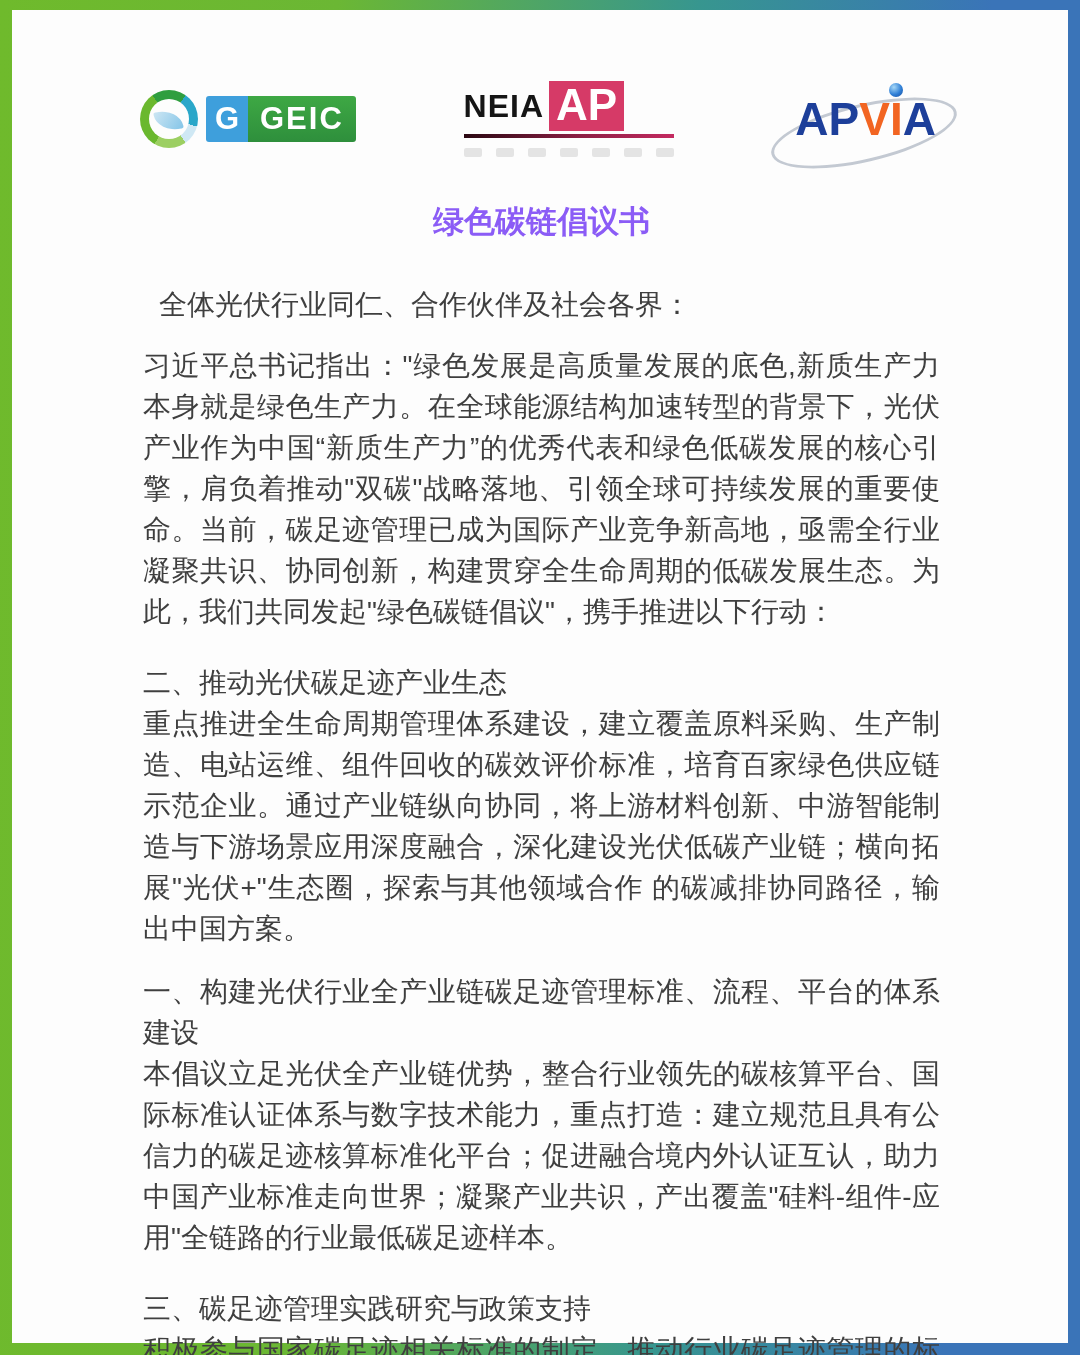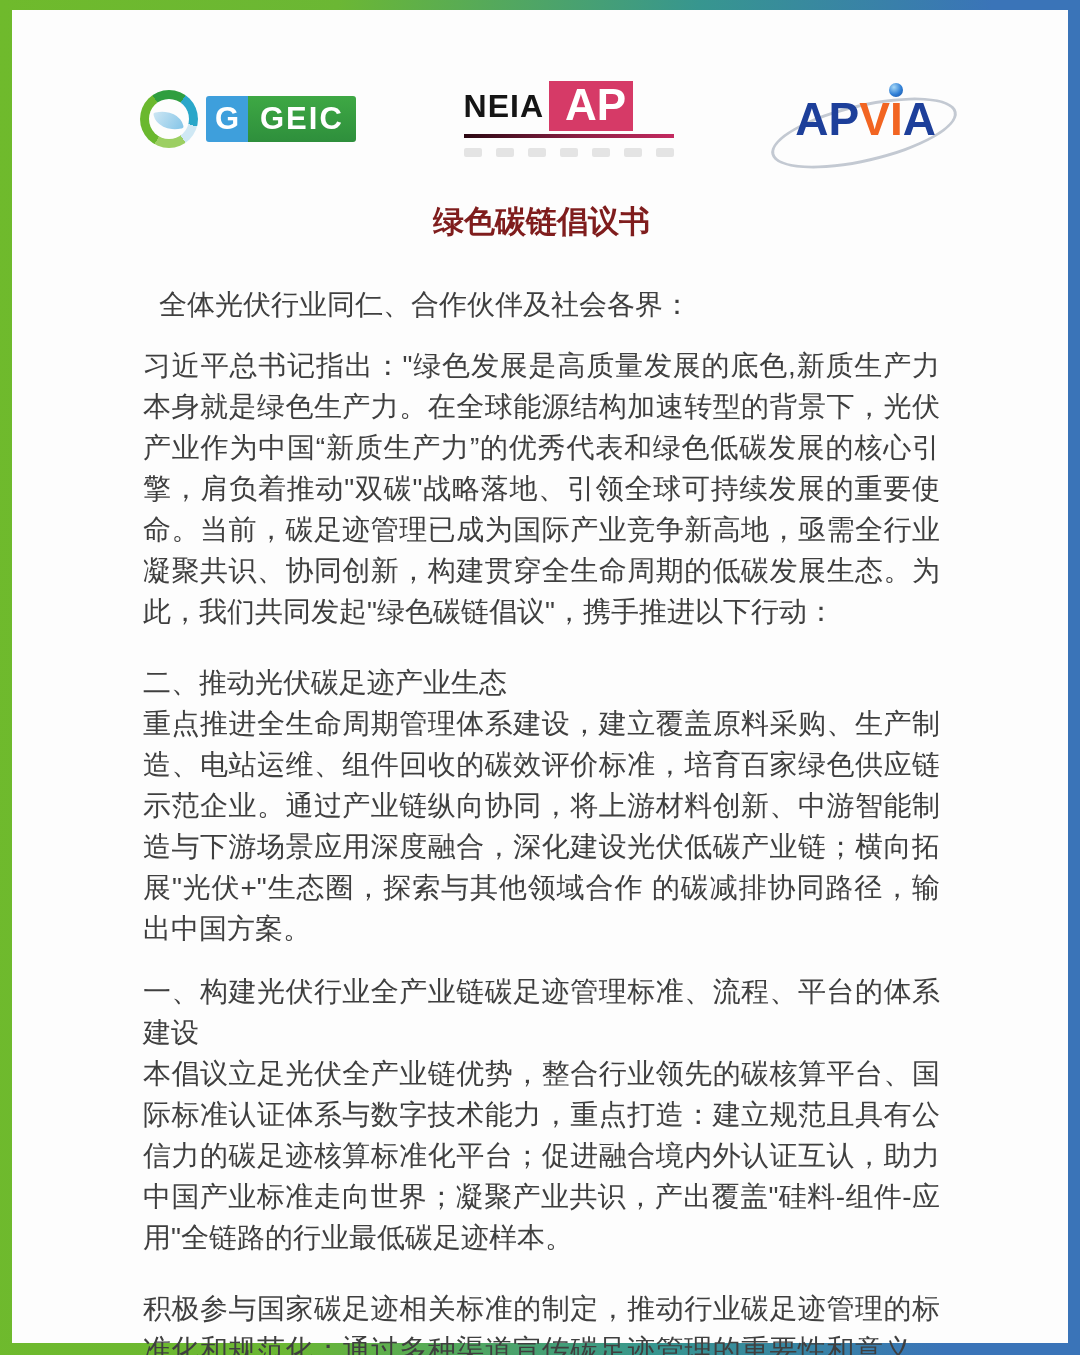--- a/index.html
+++ b/index.html
@@ -34,39 +34,39 @@
   .gg-mark::after{content:"";position:absolute;left:15px;top:20px;width:27px;height:21px;
     background:linear-gradient(135deg,#cde6f3,#84c5e8);border-radius:2px 90% 2px 90%;transform:rotate(-12deg);}
   .gg-text{display:flex;height:46px;font-weight:bold;font-size:31px;color:#fff;border-radius:3px;overflow:hidden;}
   .gg-g{background:#3e9fdc;width:42px;display:flex;align-items:center;justify-content:center;}
   .gg-geic{background:linear-gradient(180deg,#3ea844,#2e8f3c);display:flex;align-items:center;padding:0 12px;letter-spacing:2px;}
   
   .neia-wrap{display:flex;flex-direction:column;align-items:stretch;}
   .neia-row{display:flex;align-items:center;}
   .neia-txt{font-size:32px;font-weight:800;color:#151515;letter-spacing:1px;line-height:1;}
   .ap-box{background:#d63a67;color:#fff;font-size:44px;font-weight:800;line-height:1;
-    padding:2px 7px 4px 16px;margin-left:5px;}
+    padding:2px 7px 4px 7px;margin-left:5px;}
   .neia-bar{height:4px;margin-top:3px;
     background:linear-gradient(90deg,#2a0812 0%,#8c1f44 55%,#c42a60 100%);}
   .neia-blur{display:flex;gap:14px;justify-content:center;margin-top:10px;}
   .neia-blur i{width:18px;height:9px;background:#e4e4e4;border-radius:2px;}
   
   .apvia{position:relative;padding:6px 14px;}
   .apvia-orbit{position:absolute;left:-12px;top:14px;width:184px;height:52px;
     border:3px solid #c3c9d2;border-radius:50%;transform:rotate(-13deg);z-index:0;}
   .apvia-word{position:relative;z-index:1;font-size:46px;font-weight:800;line-height:1;letter-spacing:0;display:flex;align-items:flex-end;}
   .apvia-blue{color:#1d3f9a;}
   .apvia-orange{color:#f26522;}
   .apvia-i{position:relative;color:#f26522;}
   .apvia-dot{position:absolute;left:50%;top:-13px;transform:translateX(-50%);
     width:14px;height:14px;border-radius:50%;
     background:radial-gradient(circle at 35% 30%,#a6d8f7,#2f7fd6 55%,#174a9c);}
   
   .doc{padding:0 128px 0 131px;color:#3f3f3f;font-size:28px;line-height:41px;text-align:justify;}
-  .doc-title{margin:48px 0 0 0;text-align:center;font-size:31px;font-weight:bold;color:#7f1d1d;line-height:44px;}
+  .doc-title{margin:48px 0 0 0;text-align:center;font-size:31px;font-weight:bold;color:#8b5cf6;line-height:44px;}
   .salutation{margin:40px 0 0 16px;}
   .para{margin:20px 0 0 0;}
   .section{margin-top:0;}
   .sec-head{margin-top:22px;}
   .sec-body{margin-top:0;}
   .sec2{margin-top:30px;}
   .sec3{margin-top:30px;}
   p,div{-webkit-font-smoothing:antialiased;}
 </style>
 </head>
@@ -126,19 +126,20 @@
         <div class="sec-head">二、推动光伏碳足迹产业生态</div>
         <div class="sec-body">重点推进全生命周期管理体系建设，建立覆盖原料采购、生产制造、电站运维、组件回收的碳效评价标准，培育百家绿色供应链示范企业。通过产业链纵向协同，将上游材料创新、中游智能制造与下游场景应用深度融合，深化建设光伏低碳产业链；横向拓展"光伏+"生态圈，探索与其他领域合作 的碳减排协同路径，输出中国方案。</div>
       </div>
 
       <div class="section">
         <div class="sec-head">一、构建光伏行业全产业链碳足迹管理标准、流程、平台的体系建设</div>
         <div class="sec-body">本倡议立足光伏全产业链优势，整合行业领先的碳核算平台、国际标准认证体系与数字技术能力，重点打造：建立规范且具有公信力的碳足迹核算标准化平台；促进融合境内外认证互认，助力中国产业标准走向世界；凝聚产业共识，产出覆盖"硅料-组件-应用"全链路的行业最低碳足迹样本。</div>
       </div>
 
       <div class="section sec3">
+        <div class="sec-head">三、碳足迹管理实践研究与政策支持</div>
         <div class="sec-body">积极参与国家碳足迹相关标准的制定，推动行业碳足迹管理的标准化和规范化；通过多种渠道宣传碳足迹管理的重要性和意义，提高行业整体认知。</div>
       </div>
 
     </div>
 
   </div>
 </div>
 
 </body></html>

